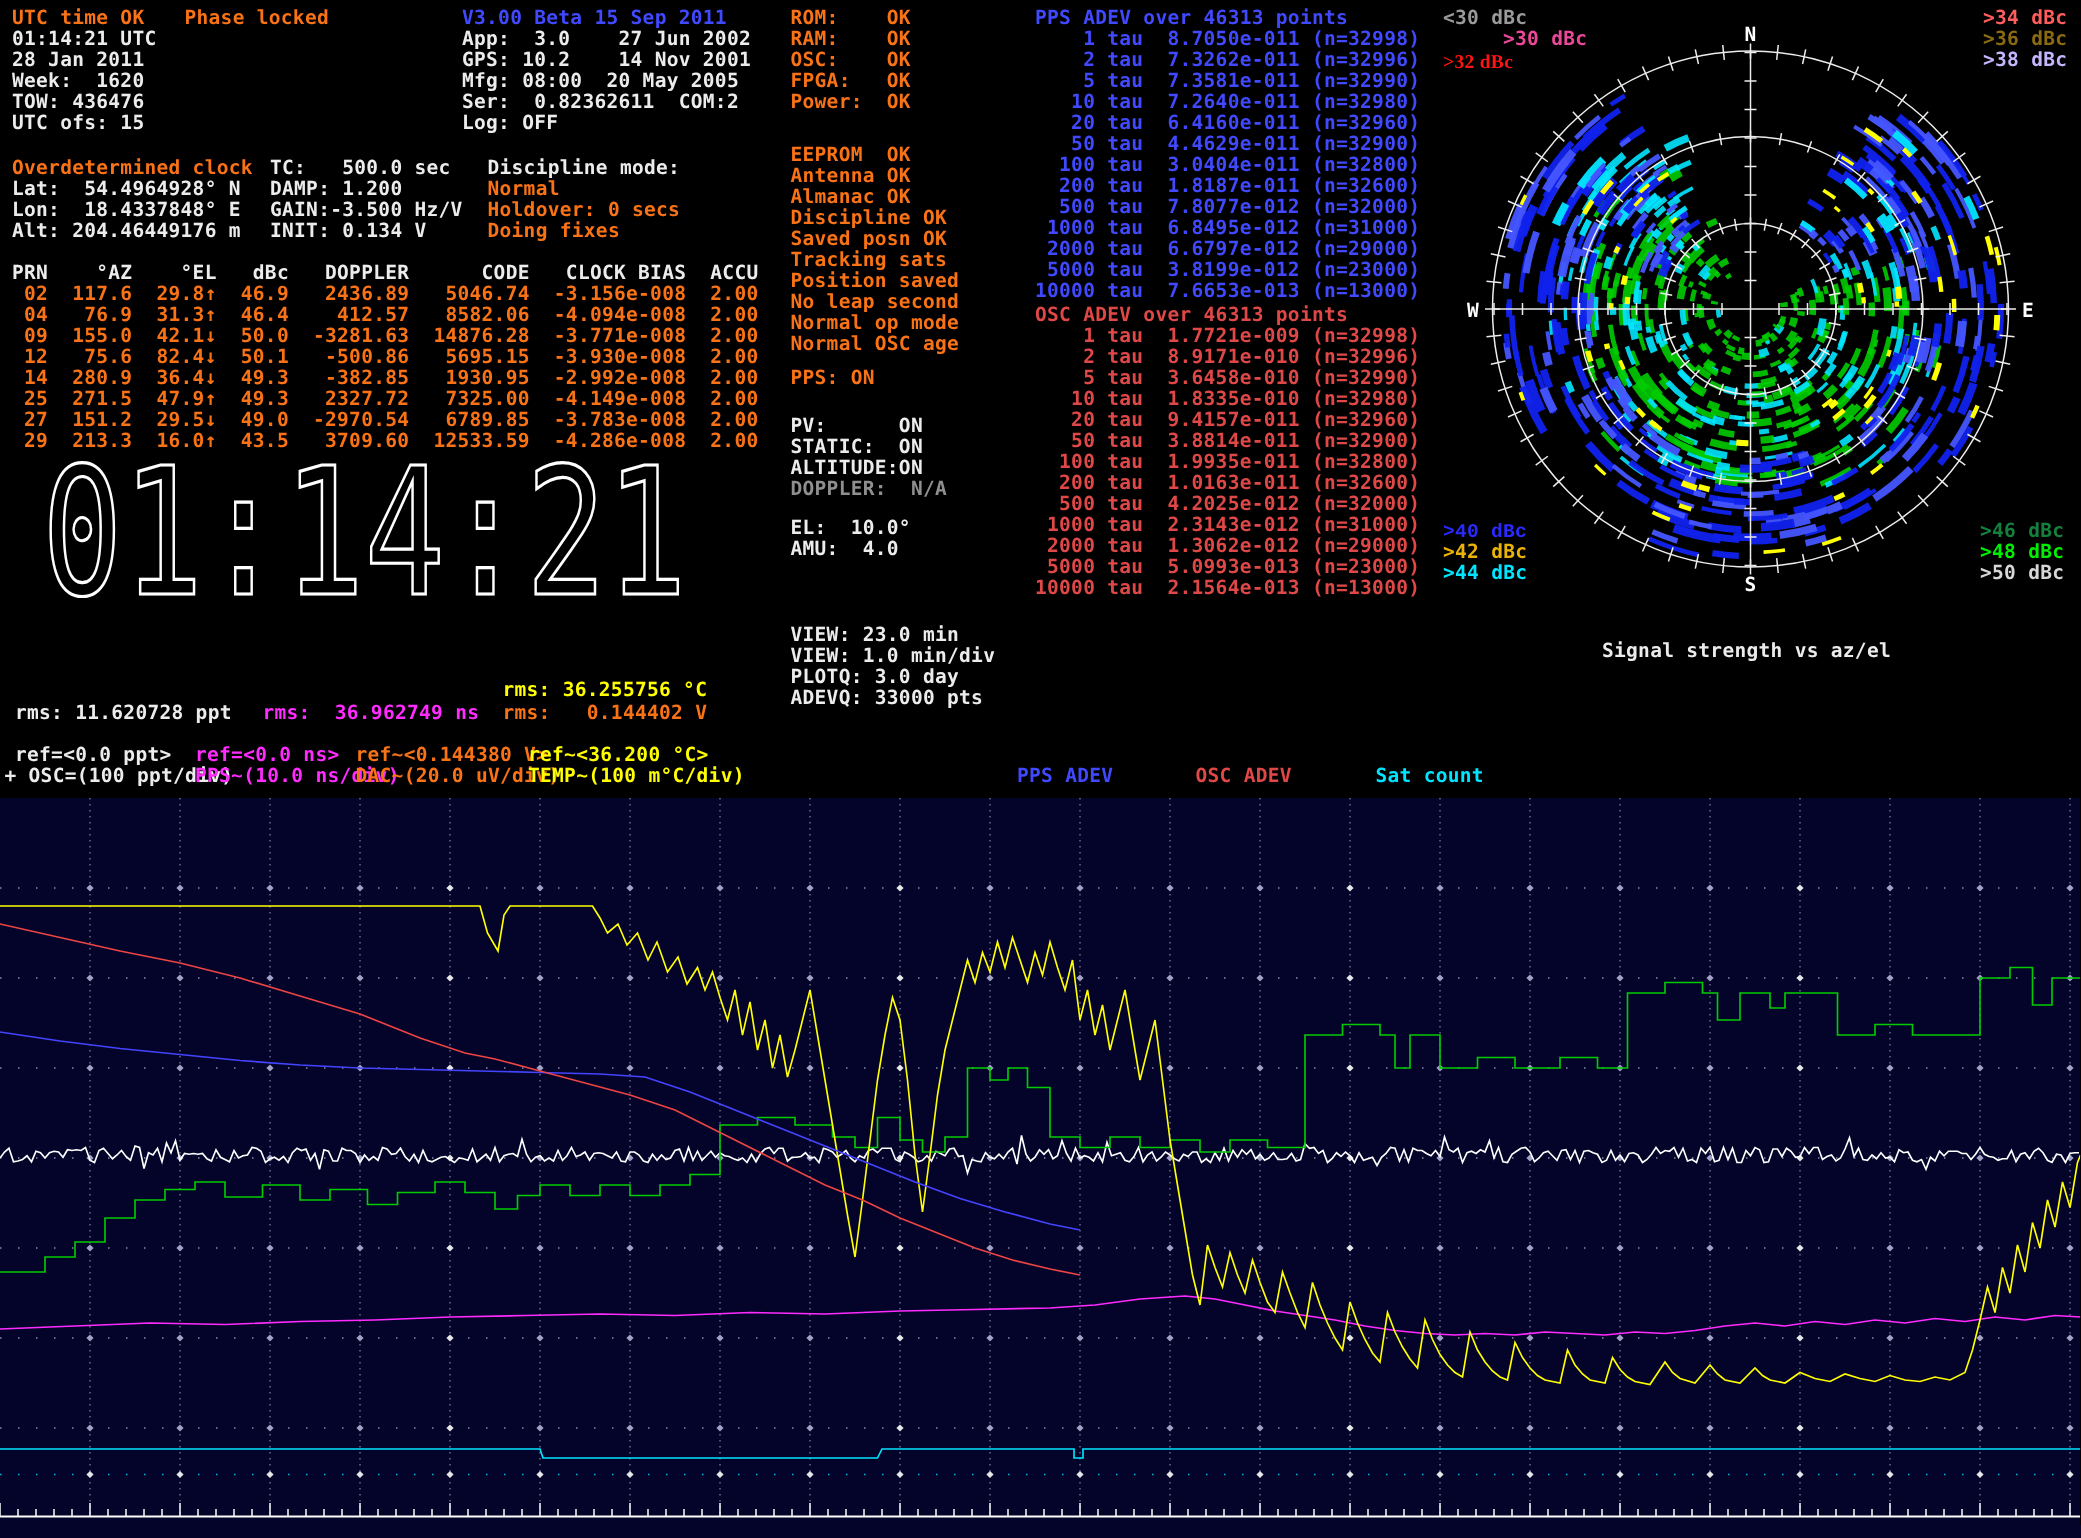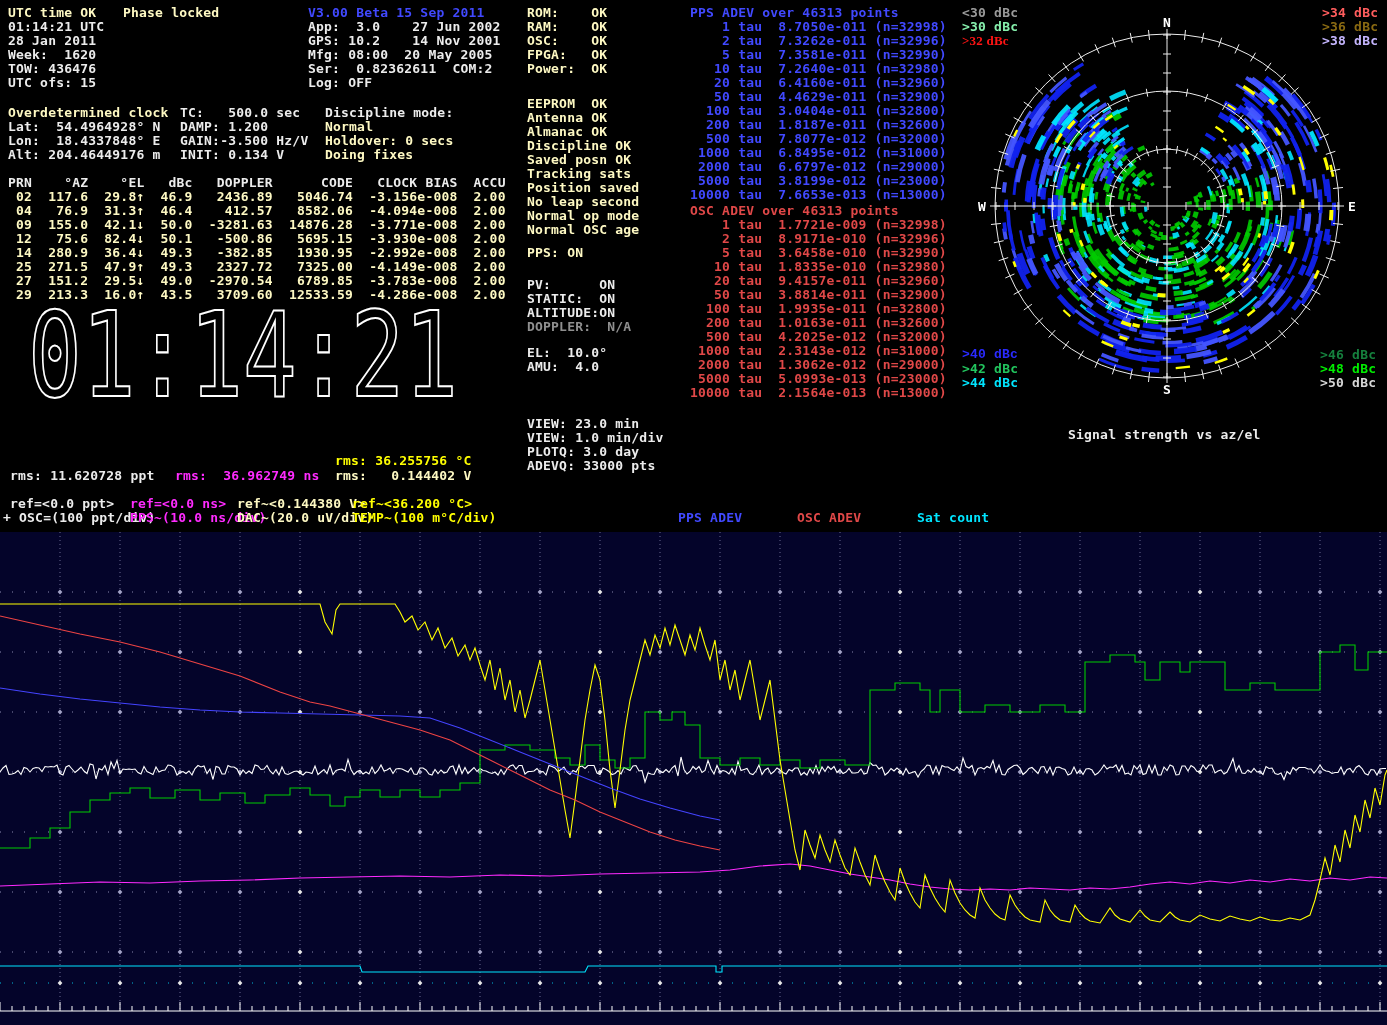--- a/index.html
+++ b/index.html
@@ -1,19 +1,19 @@
 <!DOCTYPE html>
 <html><head>
 <meta charset="utf-8">
 <style>
   html,body{margin:0;padding:0;background:#000;}
   #screen{position:relative;width:1387px;height:1025px;background:#000;overflow:hidden;}
   .t{position:absolute;margin:0;font:bold 13px "DejaVu Sans Mono",monospace;
      letter-spacing:.2px;line-height:14px;white-space:pre;}
-  .green{color:#fef9c3;} .white{color:#ececec;} .blue{color:#4149ff;}
+  .green{color:#f97316;} .white{color:#ececec;} .blue{color:#4149ff;}
   .red{color:#e04848;} .yellow{color:#ffff00;} .magenta{color:#ff2bff;}
   .cyan{color:#00e5ff;} .gray{color:#8f8f8f;}
   .legend div{line-height:14px;}
   svg text{font-family:"DejaVu Sans Mono",monospace;}
 </style>
 </head>
 <body>
 
 <div id="screen">
 
@@ -1101,23 +1101,23 @@
       <line x1="154.07498060634137" y1="53.43790857368563" x2="150.00761417558337" y2="44.30245399725962" stroke="#ececec" stroke-width="1"></line>
       <line x1="170.39416193938374" y1="47.17356177870937" x2="167.30399199563425" y2="37.662996615757834" stroke="#ececec" stroke-width="1"></line>
       <line x1="187.2787476334341" y1="42.649350677454464" x2="185.1996307252565" y2="32.86787467011641" stroke="#ececec" stroke-width="1"></line>
       <line x1="204.54374663430187" y1="39.914843473498365" x2="203.49846200162534" y2="29.969624519815625" stroke="#ececec" stroke-width="1"></line>
       <text x="222" y="27" fill="#ffffff" font-size="13" font-weight="bold" text-anchor="middle">N</text>
       <text x="222" y="394" fill="#ffffff" font-size="13" font-weight="bold" text-anchor="middle">S</text>
       <text x="37" y="211" fill="#ffffff" font-size="13" font-weight="bold" text-anchor="middle">W</text>
       <text x="407" y="211" fill="#ffffff" font-size="13" font-weight="bold" text-anchor="middle">E</text>
     </svg>
 
-  <div class="t legend" style="left:962px;top:6px"><div style="color: rgb(154, 154, 154);">&lt;30 dBc</div><div style="color: #86efac;">&gt;30 dBc</div><div style="color: rgb(255, 20, 20); font-family: Liberation Serif, serif;">&gt;32 dBc</div></div>
+  <div class="t legend" style="left:962px;top:6px"><div style="color: rgb(154, 154, 154);">&lt;30 dBc</div><div style="color: #ec4899; margin-left: 40px;">&gt;30 dBc</div><div style="color: rgb(255, 20, 20); font-family: Liberation Serif, serif;">&gt;32 dBc</div></div>
   <div class="t legend" style="left:1322px;top:6px"><div style="color: rgb(255, 93, 93);">&gt;34 dBc</div><div style="color: rgb(138, 106, 18);">&gt;36 dBc</div><div style="color: #c4b5fd;">&gt;38 dBc</div></div>
-  <div class="t legend" style="left:962px;top:348px"><div style="color: rgb(42, 42, 255); font-family: Liberation Mono, monospace;">&gt;40 dBc</div><div style="color: #22c55e; text-align: center;">&gt;42 dBc</div><div style="color: rgb(0, 229, 255);">&gt;44 dBc</div></div>
+  <div class="t legend" style="left:962px;top:348px"><div style="color: rgb(42, 42, 255); font-family: Liberation Mono, monospace;">&gt;40 dBc</div><div style="color: #eab308; text-align: center;">&gt;42 dBc</div><div style="color: rgb(0, 229, 255);">&gt;44 dBc</div></div>
   <div class="t legend" style="left:1320px;top:348px"><div style="color: #15803d;">&gt;46 dBc</div><div style="color: rgb(0, 238, 0); text-align: center;">&gt;48 dBc</div><div style="color: rgb(215, 215, 215);">&gt;50 dBc</div></div>
   <pre class="t white" style="left:1068px;top:428px">Signal strength vs az/el</pre>
 
   <svg style="position:absolute;left:24px;top:302px" width="450" height="110" viewBox="0 0 450 110">
     <text x="4" y="94" font-size="118" textLength="430" lengthAdjust="spacingAndGlyphs" fill="none" stroke="#ffffff" stroke-width="2.1">01:14:21</text>
   </svg>
 
   <pre class="t yellow" style="left:335px;top:454px">rms: 36.255756 °C</pre>
   <pre class="t white" style="left:10px;top:469px">rms: 11.620728 ppt</pre>
   <pre class="t magenta" style="left:175px;top:469px">rms:  36.962749 ns</pre>

